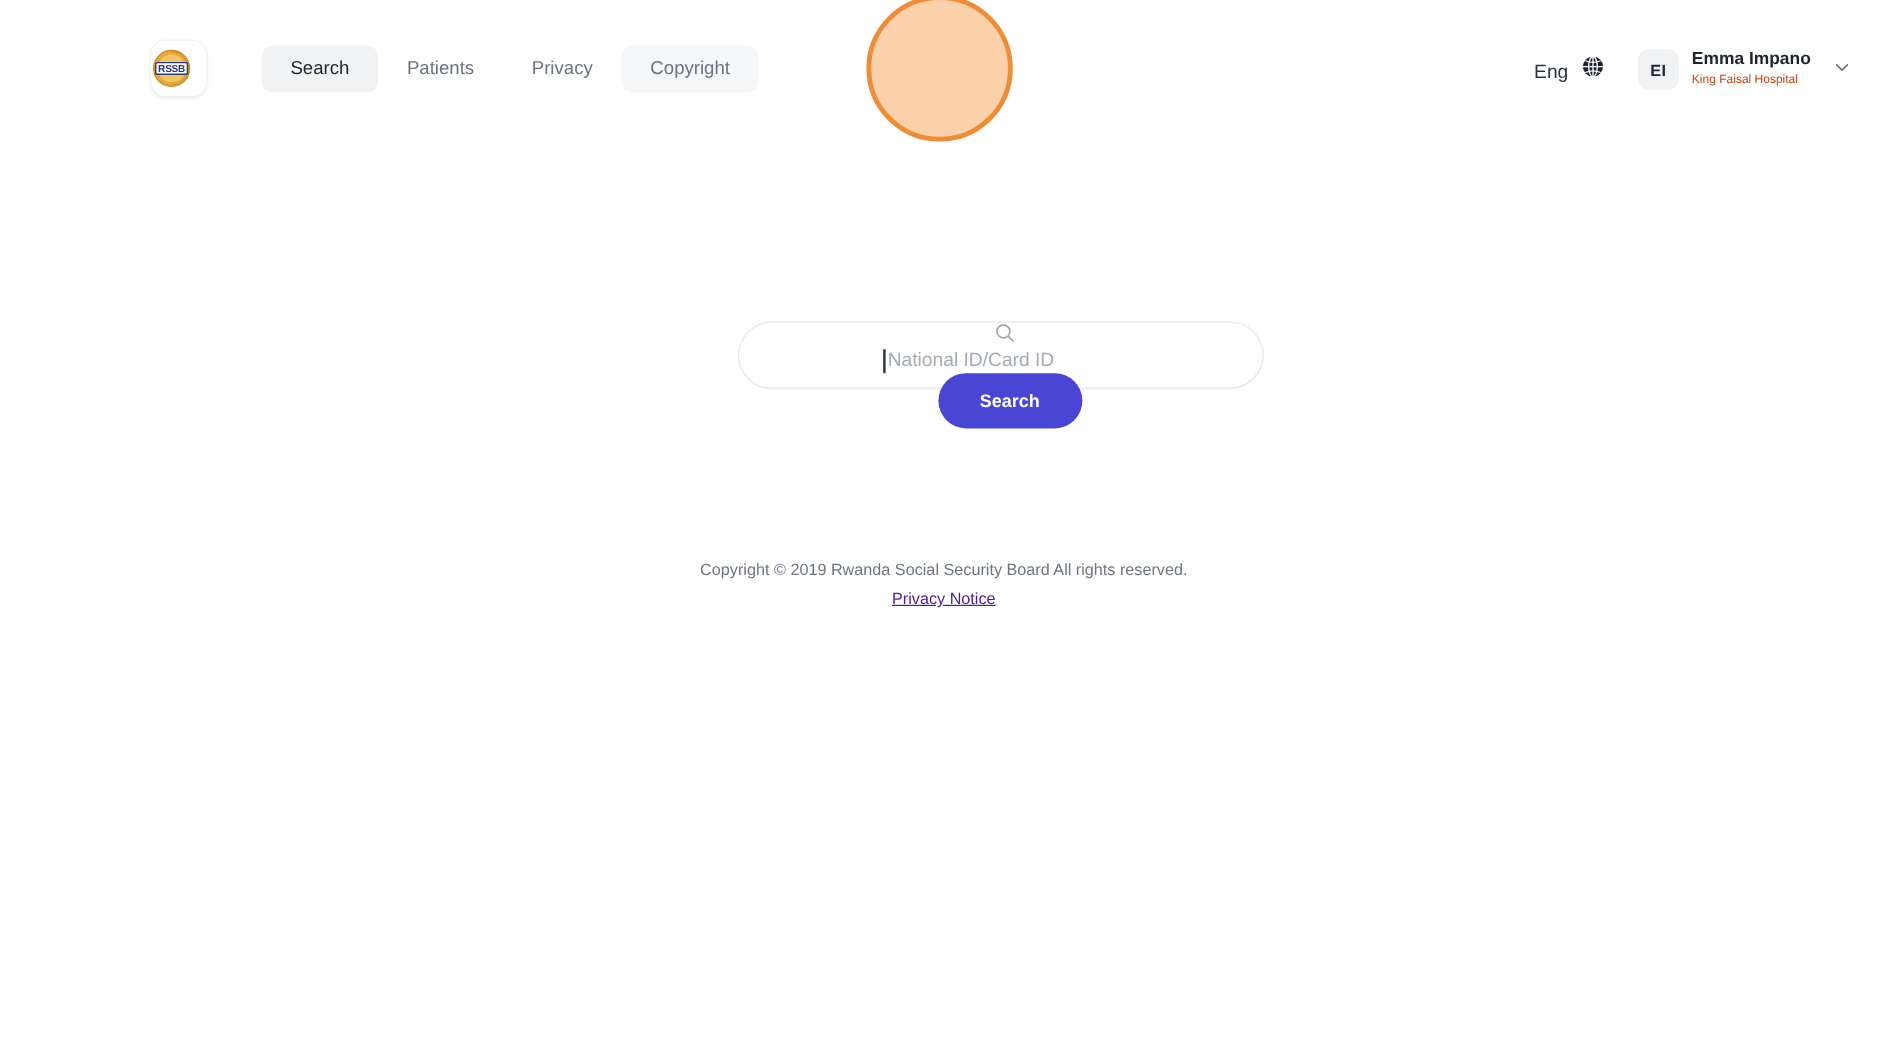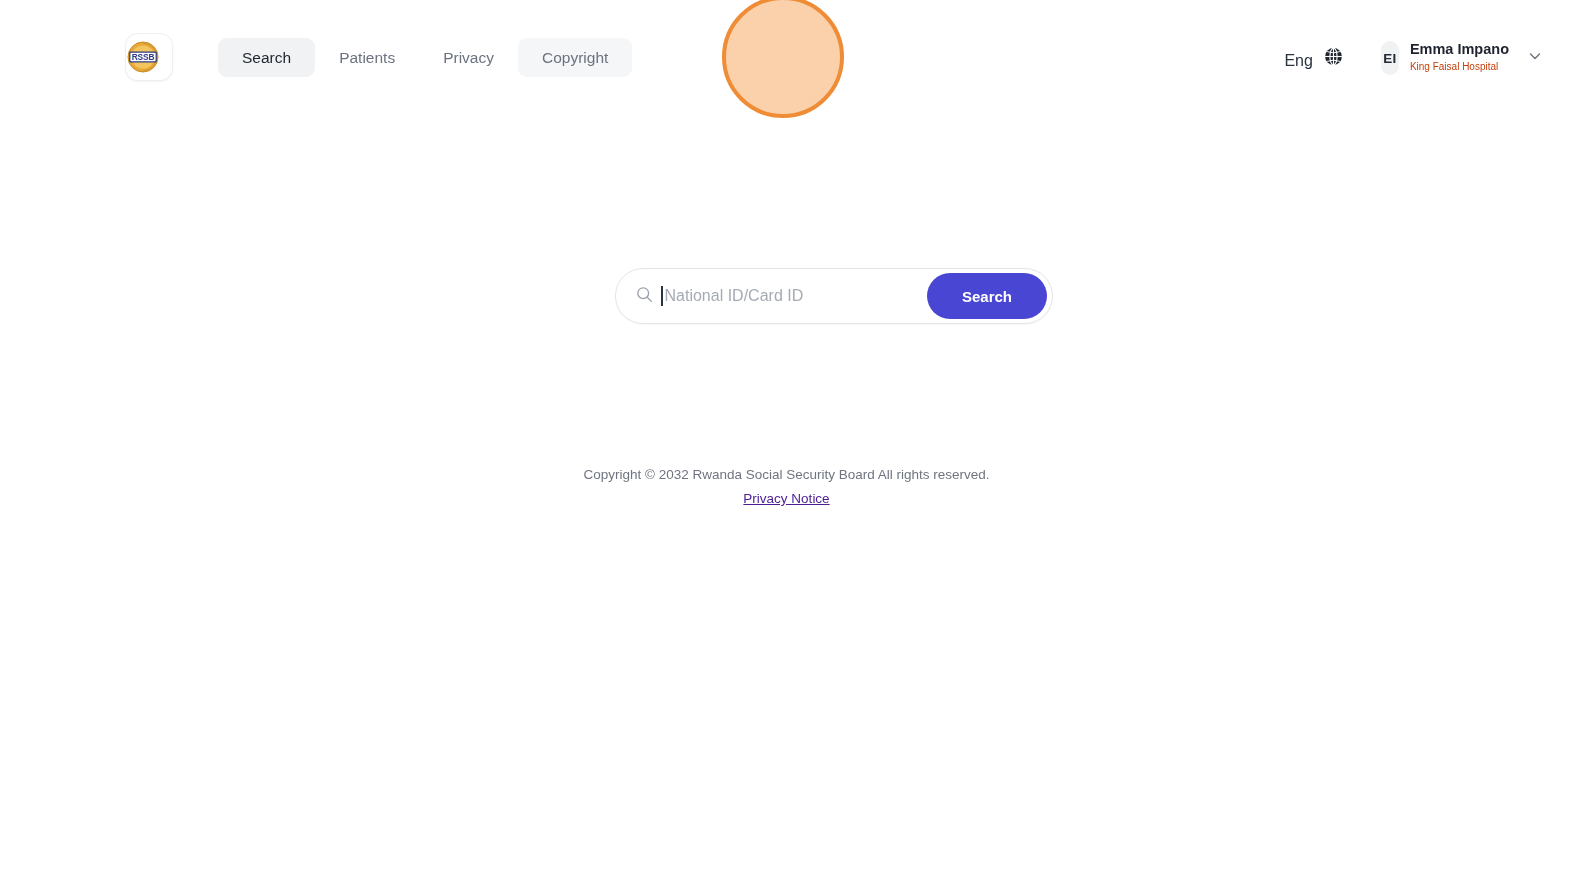--- a/index.html
+++ b/index.html
@@ -81,34 +81,33 @@
     cursor: pointer;
   }
   .lang-label {
     font-size: 16px;
     color: #2b3240;
     line-height: 19px;
   }
   .globe-icon { display: block; }
 
   .avatar {
-    width: 18px;
+    width: 34px;
     height: 34px;
     border-radius: 9px;
     background: #f1f2f4;
     color: #232936;
     font-size: 13.5px;
     font-weight: bold;
     display: flex;
     align-items: center;
     justify-content: center;
     letter-spacing: 0.3px;
     margin-right: 11px;
     cursor: pointer;
-    margin-left: 10px;
   }
   .user-block {
     display: flex;
     flex-direction: column;
     justify-content: center;
     margin-right: 18px;
     cursor: pointer;
   }
   .user-name {
     font-size: 14.5px;
@@ -152,20 +151,21 @@
     top: 153px;
     width: 438px;
     height: 56px;
     background: #ffffff;
     border: 1px solid #e3e5ea;
     border-radius: 28px;
     display: flex;
     align-items: center;
     padding: 0 5px 0 20px;
     box-shadow: 0 1px 2px rgba(16,24,40,0.03);
+    flex-direction: column;
   }
   .search-icon { flex: 0 0 auto; display: block; margin-right: 8px; }
   .search-field {
     position: relative;
     flex: 1 1 auto;
     height: 100%;
     display: flex;
     align-items: center;
   }
   .caret {
@@ -300,16 +300,16 @@
       </svg>
     </span>
     <div class="search-field">
       <span class="caret"></span>
       <input class="search-input" type="text" placeholder="National ID/Card ID" style="">
     </div>
     <button class="search-btn">Search</button>
   </div>
 
   <div class="footer">
-    <div class="footer-line">Copyright © 2032 Rwanda Social Security Board All rights reserved.</div>
+    <div class="footer-line">Copyright © 2019 Rwanda Social Security Board All rights reserved.</div>
     <a class="footer-link" href="#">Privacy Notice</a>
   </div>
 </div>
 
 </body></html>

